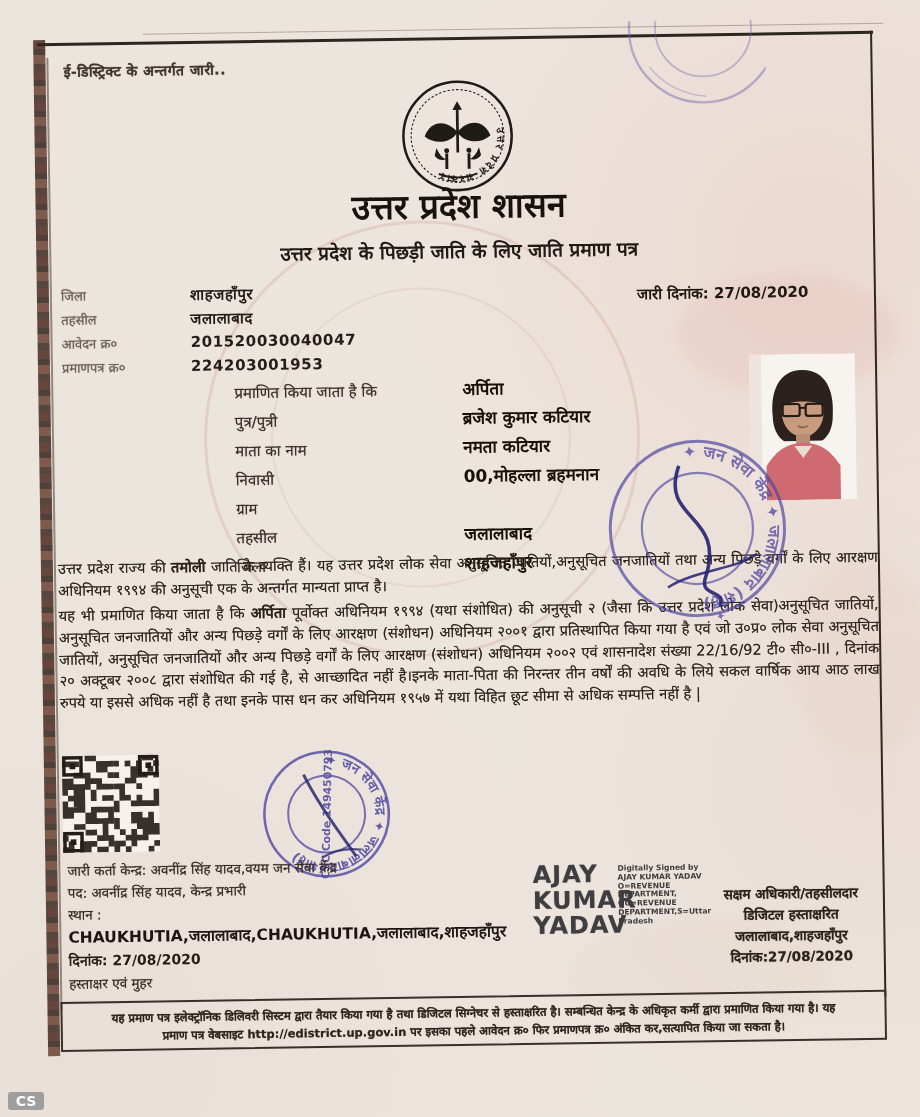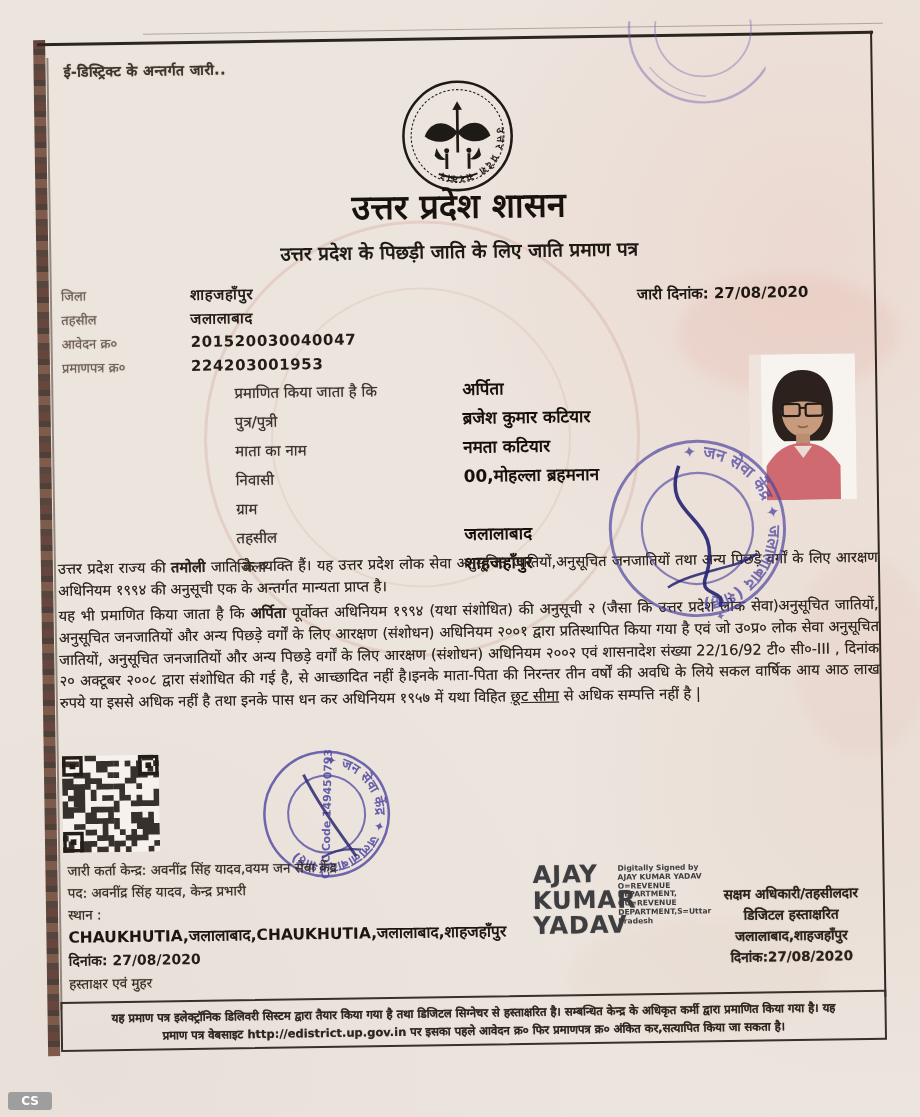--- a/index.html
+++ b/index.html
@@ -44,40 +44,40 @@
   .reg-value{font-size:15px;font-weight:700;color:#241d17;letter-spacing:.6px;white-space:nowrap;}
   .issue-date{left:640px;top:286px;font-size:15px;font-weight:700;color:#1e1813;white-space:nowrap;}
   .holder{left:236px;top:374px;}
   .holder-row{display:flex;height:29px;align-items:center;}
   .holder-label{width:228px;font-size:15px;color:#3a302a;text-shadow:0 0 .8px rgba(58,48,42,.6);}
   .holder-value{font-size:17px;font-weight:700;color:#161009;white-space:nowrap;}
   .para{width:820px;font-size:14.6px;line-height:21.8px;text-align:justify;color:#2b241d;
     text-shadow:0 0 .6px rgba(43,36,29,.55);}
   .caste{font-weight:700;}
   .bold-name{font-weight:700;}
-  .uline{text-decoration:underline;}
+  .uline{}
   .issuer{left:62px;top:854px;}
   .issuer div{white-space:nowrap;}
   .iss-sm{font-size:13.5px;color:#352c24;line-height:22px;text-shadow:0 0 .8px rgba(53,44,36,.6);}
   .iss-big{font-size:15.5px;font-weight:700;color:#1c1510;line-height:24px;}
   .iss-date{font-size:14px;font-weight:700;color:#241d16;line-height:23px;}
   .dsig-name{left:527px;top:864px;font-size:24px;font-weight:700;color:#3e3e41;line-height:25.5px;
     letter-spacing:1px;text-shadow:0 0 1px rgba(62,62,65,.5);}
   .dsig-small{left:612px;top:867px;width:100px;font-size:7.6px;line-height:8.8px;color:#3c3c3e;
     font-weight:700;}
   .dsig-officer{left:682px;top:888px;width:206px;text-align:center;font-size:13.5px;font-weight:700;
     color:#2a221b;line-height:21px;text-shadow:0 0 1px rgba(42,34,27,.55);}
   .dsig-officer div{white-space:nowrap;}
   .footer-box{left:53px;top:996px;width:826px;height:50px;border:2px solid #38302a;
     box-sizing:border-box;text-align:center;padding-top:6px;}
   .footer-box div{font-size:11.5px;font-weight:700;color:#2d251e;line-height:18px;white-space:nowrap;
     text-shadow:0 0 .7px rgba(45,37,30,.6);}
   .qr-wrap{left:58px;top:750px;width:97px;height:97px;}
-  .cam-badge{left:8px;top:1092px;width:44px;height:18px;background:#9e9e9e;border-radius:3px;
-    color:#ffffff;font-size:12px;font-weight:700;text-align:center;line-height:18px;}
+  .cam-badge{left:8px;top:1092px;width:36px;height:18px;background:#9e9e9e;border-radius:3px;
+    color:#ffffff;font-size:14px;font-weight:700;text-align:center;line-height:18px;}
   .cam-text{left:38px;top:1097px;font-size:8px;color:#c7c3bf;letter-spacing:.4px;margin-top:29px;}
   svg text{font-family:"DejaVu Sans",sans-serif;}
 </style>
 </head>
 <body>
 
 <div id="doc">
 
   <div class="abs wm-circle" style="left:205px;top:220px;width:430px;height:430px;border:3px solid rgba(199,148,137,.26);"></div>
   <div class="abs wm-circle" style="left:272px;top:287px;width:296px;height:296px;border:2px solid rgba(199,148,137,.18);"></div>

